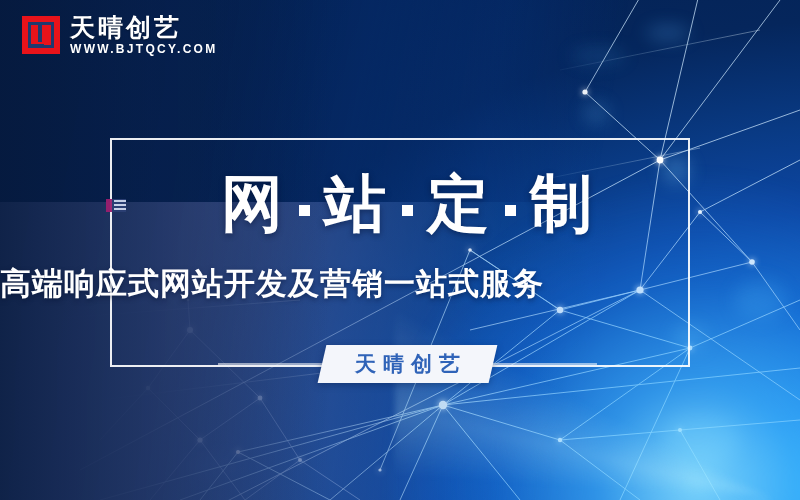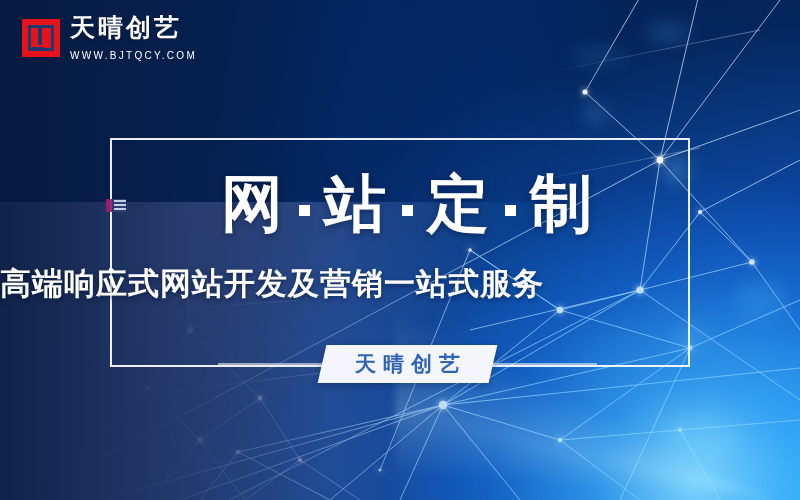--- a/index.html
+++ b/index.html
@@ -62,22 +62,22 @@
   .logo-mark .m-foot{
     position:absolute;left:6px;bottom:6px;width:16px;height:4px;background:#1e3a6e;
   }
   .logo-text{display:flex;flex-direction:column;justify-content:center;}
   .logo-cn{
     color:#ffffff;font-size:25px;line-height:26px;font-weight:700;
     letter-spacing:3px;
     text-shadow:0 1px 2px rgba(0,0,0,.35);
   }
   .logo-url{
-    color:#ffffff;font-size:10px;line-height:12px;font-weight:400;
-    letter-spacing:2.3px;margin-top:10px;
+    color:#ffffff;font-size:12px;line-height:12px;font-weight:700;
+    letter-spacing:2.3px;margin-top:3px;
   }
 
   
   .frame{
     position:absolute;left:110px;top:138px;width:580px;height:229px;
     border:2px solid rgba(255,255,255,.92);
     box-sizing:border-box;
   }
 
   

